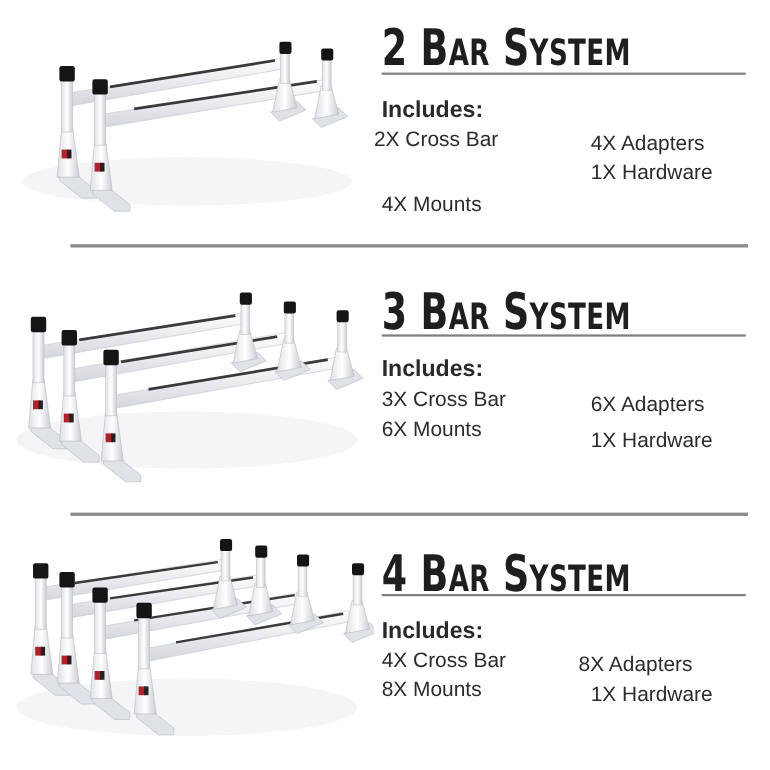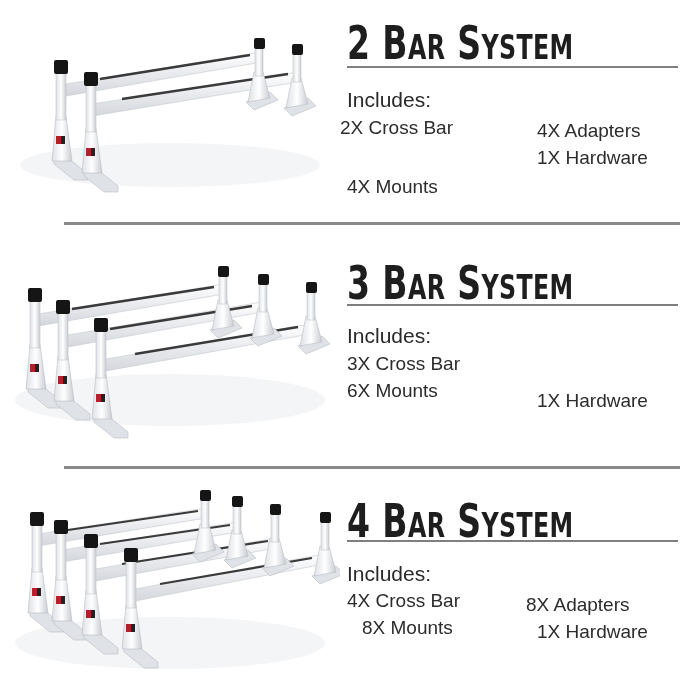--- a/index.html
+++ b/index.html
@@ -13,21 +13,21 @@
     transform: scaleX(0.72); transform-origin: left top;
     letter-spacing: 0.5px;
   }
   .heading .big { font-size: 46px; line-height: 46px; }
   .heading .small { font-size: 33px; line-height: 46px; }
   .heading-rule {
     position: absolute; left: 347px; width: 331px; height: 2px; background: #7f7f7f;
   }
   .includes {
     position: absolute; left: 347px; font-family: "Liberation Sans", sans-serif;
-    font-weight: normal; font-size: 21px; color: #2a2a2a;
+    font-weight: bold; font-size: 21px; color: #2a2a2a;
   }
   .item {
     position: absolute; font-family: "Liberation Sans", sans-serif;
     font-size: 19px; color: #2c2c2c; white-space: nowrap;
   }
   .sep { position: absolute; left: 64px; width: 616px; height: 3px; background: #8a8a8a; }
 </style>
 </head>
 <body>
 
@@ -109,20 +109,21 @@
     <use href="#nearPost" x="100" y="84"></use>
   </svg>
 
   <div class="heading" style="top:20px;">
     <span class="big">3</span><span class="big"> </span><span class="big">B</span><span class="small">AR</span><span class="big"> </span><span class="big">S</span><span class="small">YSTEM</span>
   </div>
   <div class="heading-rule" style="top:64px;"></div>
   <div class="includes" style="top:84px;">Includes:</div>
   <div class="item" style="left:347px;top:113px;">3X Cross Bar</div>
   <div class="item" style="left:347px;top:140px;">6X Mounts</div>
+  <div class="item" style="left:537px;top:118px;">6X Adapters</div>
   <div class="item" style="left:537px;top:150px;">1X Hardware</div>
 </div>
 
 <div class="sep" style="top:466px;"></div>
 
 <div class="section" style="top:478px;height:222px;">
   <svg class="rack" width="340" height="222" viewBox="0 0 340 222">
     <ellipse cx="170" cy="165" rx="155" ry="26" fill="#f4f5f7"></ellipse>
     <polygon points="38,56 206,30 206,40 38,68" fill="url(#barGrad)" stroke="#c5c9cf" stroke-width="0.6"></polygon>
     <line x1="68" y1="52" x2="198" y2="33" stroke="#3a3a3a" stroke-width="2.2"></line>
@@ -141,16 +142,16 @@
     <use href="#nearPost" x="90" y="62"></use>
     <use href="#nearPost" x="130" y="76"></use>
   </svg>
 
   <div class="heading" style="top:20px;">
     <span class="big">4</span><span class="big"> </span><span class="big">B</span><span class="small">AR</span><span class="big"> </span><span class="big">S</span><span class="small">YSTEM</span>
   </div>
   <div class="heading-rule" style="top:62px;"></div>
   <div class="includes" style="top:84px;">Includes:</div>
   <div class="item" style="left:347px;top:112px;">4X Cross Bar</div>
-  <div class="item" style="left:347px;top:139px;margin-left:15px;">8X Mounts</div>
+  <div class="item" style="left:347px;top:139px;">8X Mounts</div>
   <div class="item" style="left:526px;top:116px;">8X Adapters</div>
   <div class="item" style="left:537px;top:143px;">1X Hardware</div>
 </div>
 
 </body></html>

